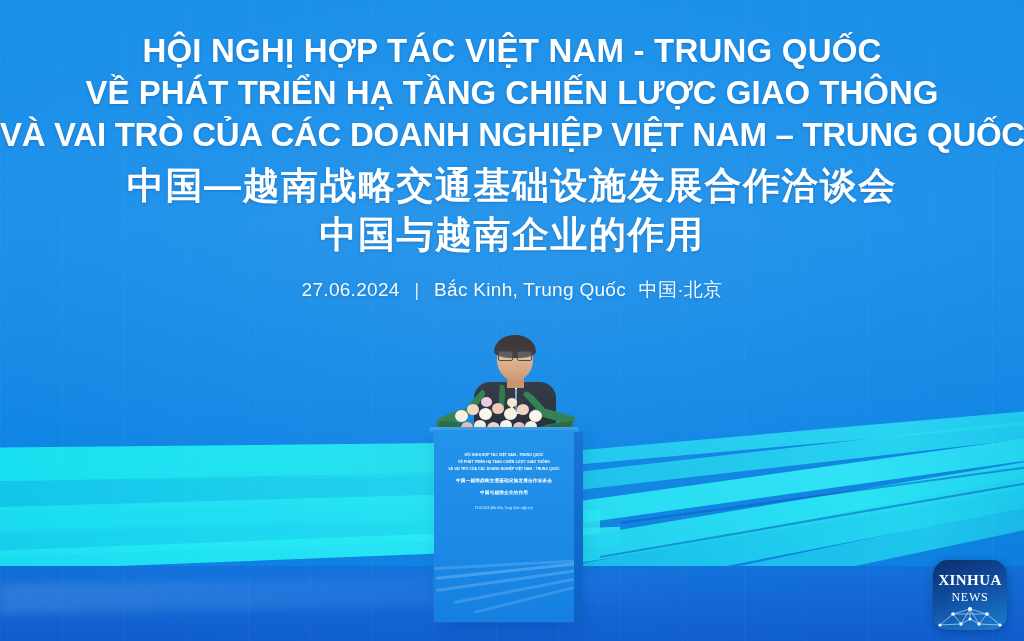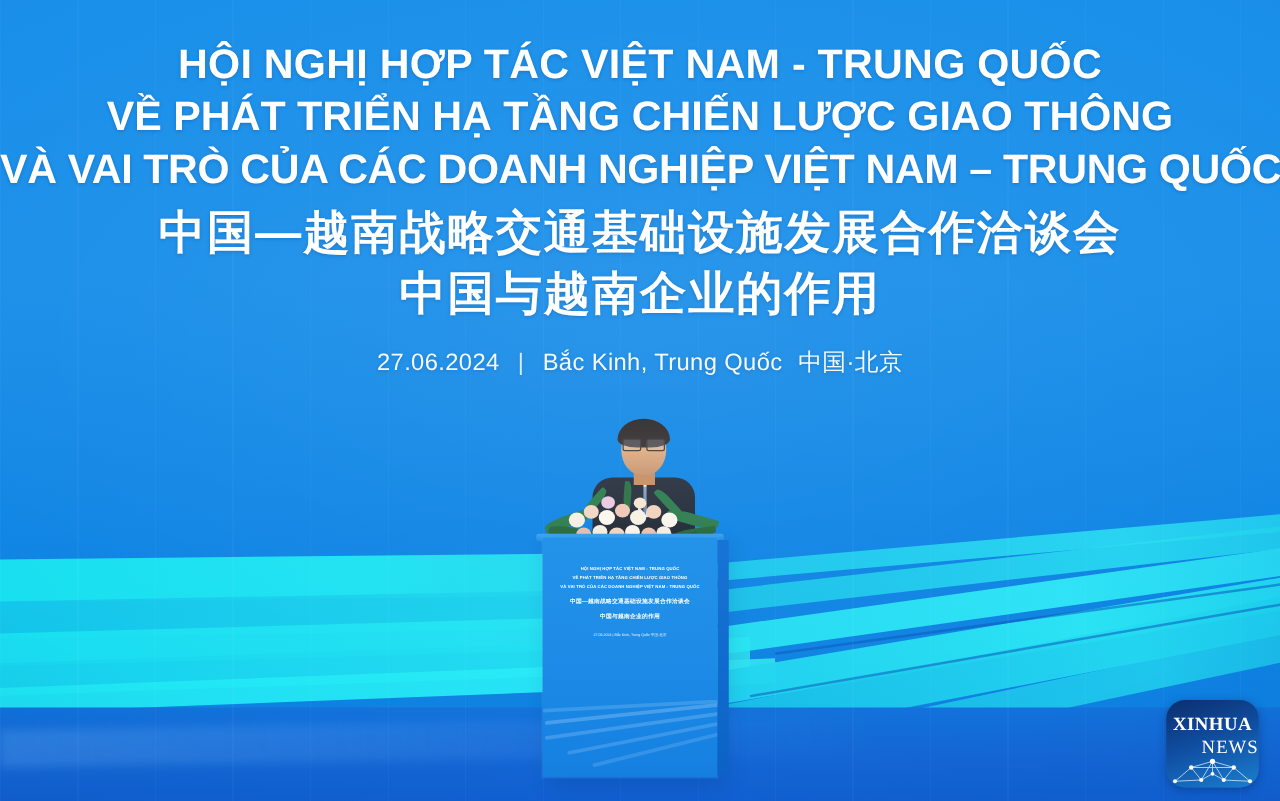--- a/index.html
+++ b/index.html
@@ -162,23 +162,23 @@
   .pet { position:absolute; border-radius:50%; }
 
   
   .logo { position:absolute; left:933px; top:560px; width:74px; height:70px;
           border-radius:15px; overflow:hidden;
           background:linear-gradient(160deg,#0b2f6d 0%,#0f4da0 45%,#1b7fd0 100%);
           box-shadow:0 2px 8px rgba(0,25,70,.35); }
   .logo-t1 { position:absolute; left:0; right:0; top:12px; text-align:center;
              font-family:"Liberation Serif", serif; font-weight:bold;
              font-size:15px; color:#fff; letter-spacing:.4px; }
-  .logo-t2 { position:absolute; left:0; right:0; top:30px; text-align:right;
+  .logo-t2 { position:absolute; left:0; right:0; top:30px; text-align:center;
              font-family:"Liberation Serif", serif;
-             font-size:15px; color:#fff; letter-spacing:.8px; }
+             font-size:12px; color:#fff; letter-spacing:.8px; }
   .logo-net { position:absolute; left:0; top:42px; width:74px; height:28px; }
 </style>
 </head>
 <body>
 
 <div id="stage">
 
   <div class="ribbons">
     <div class="rb rb-l1"></div>
     <div class="rb rb-l2"></div>

